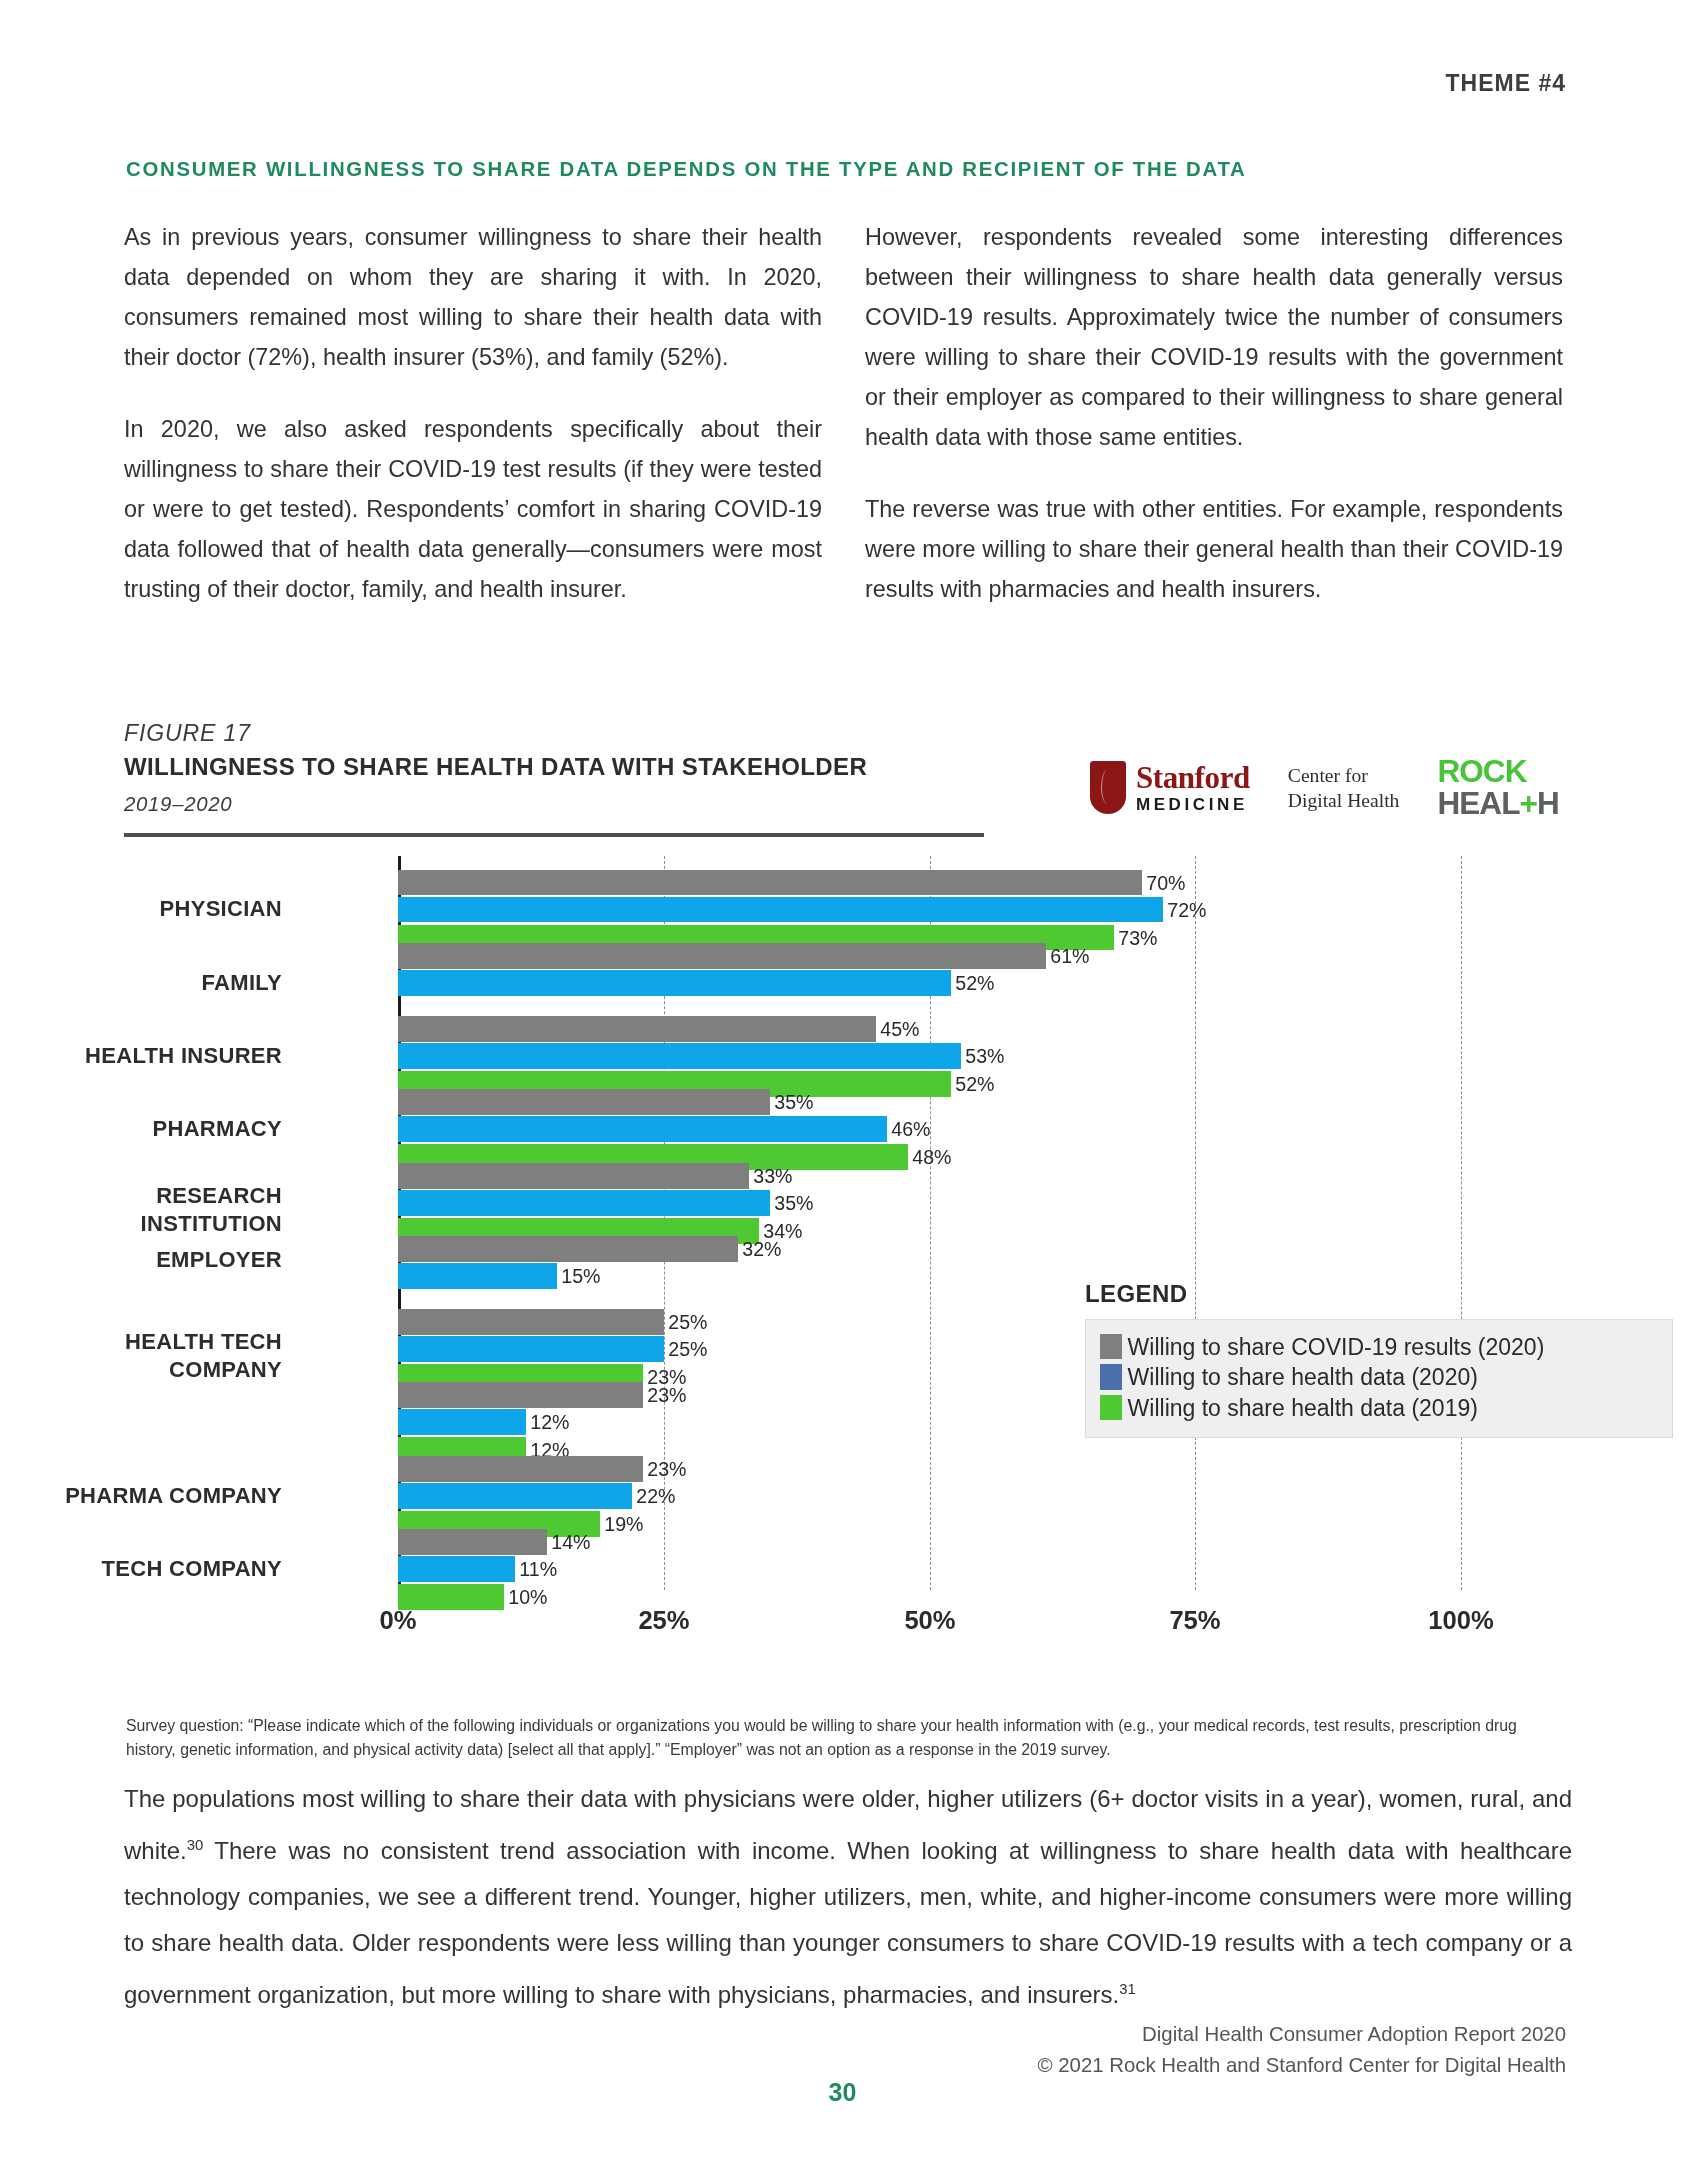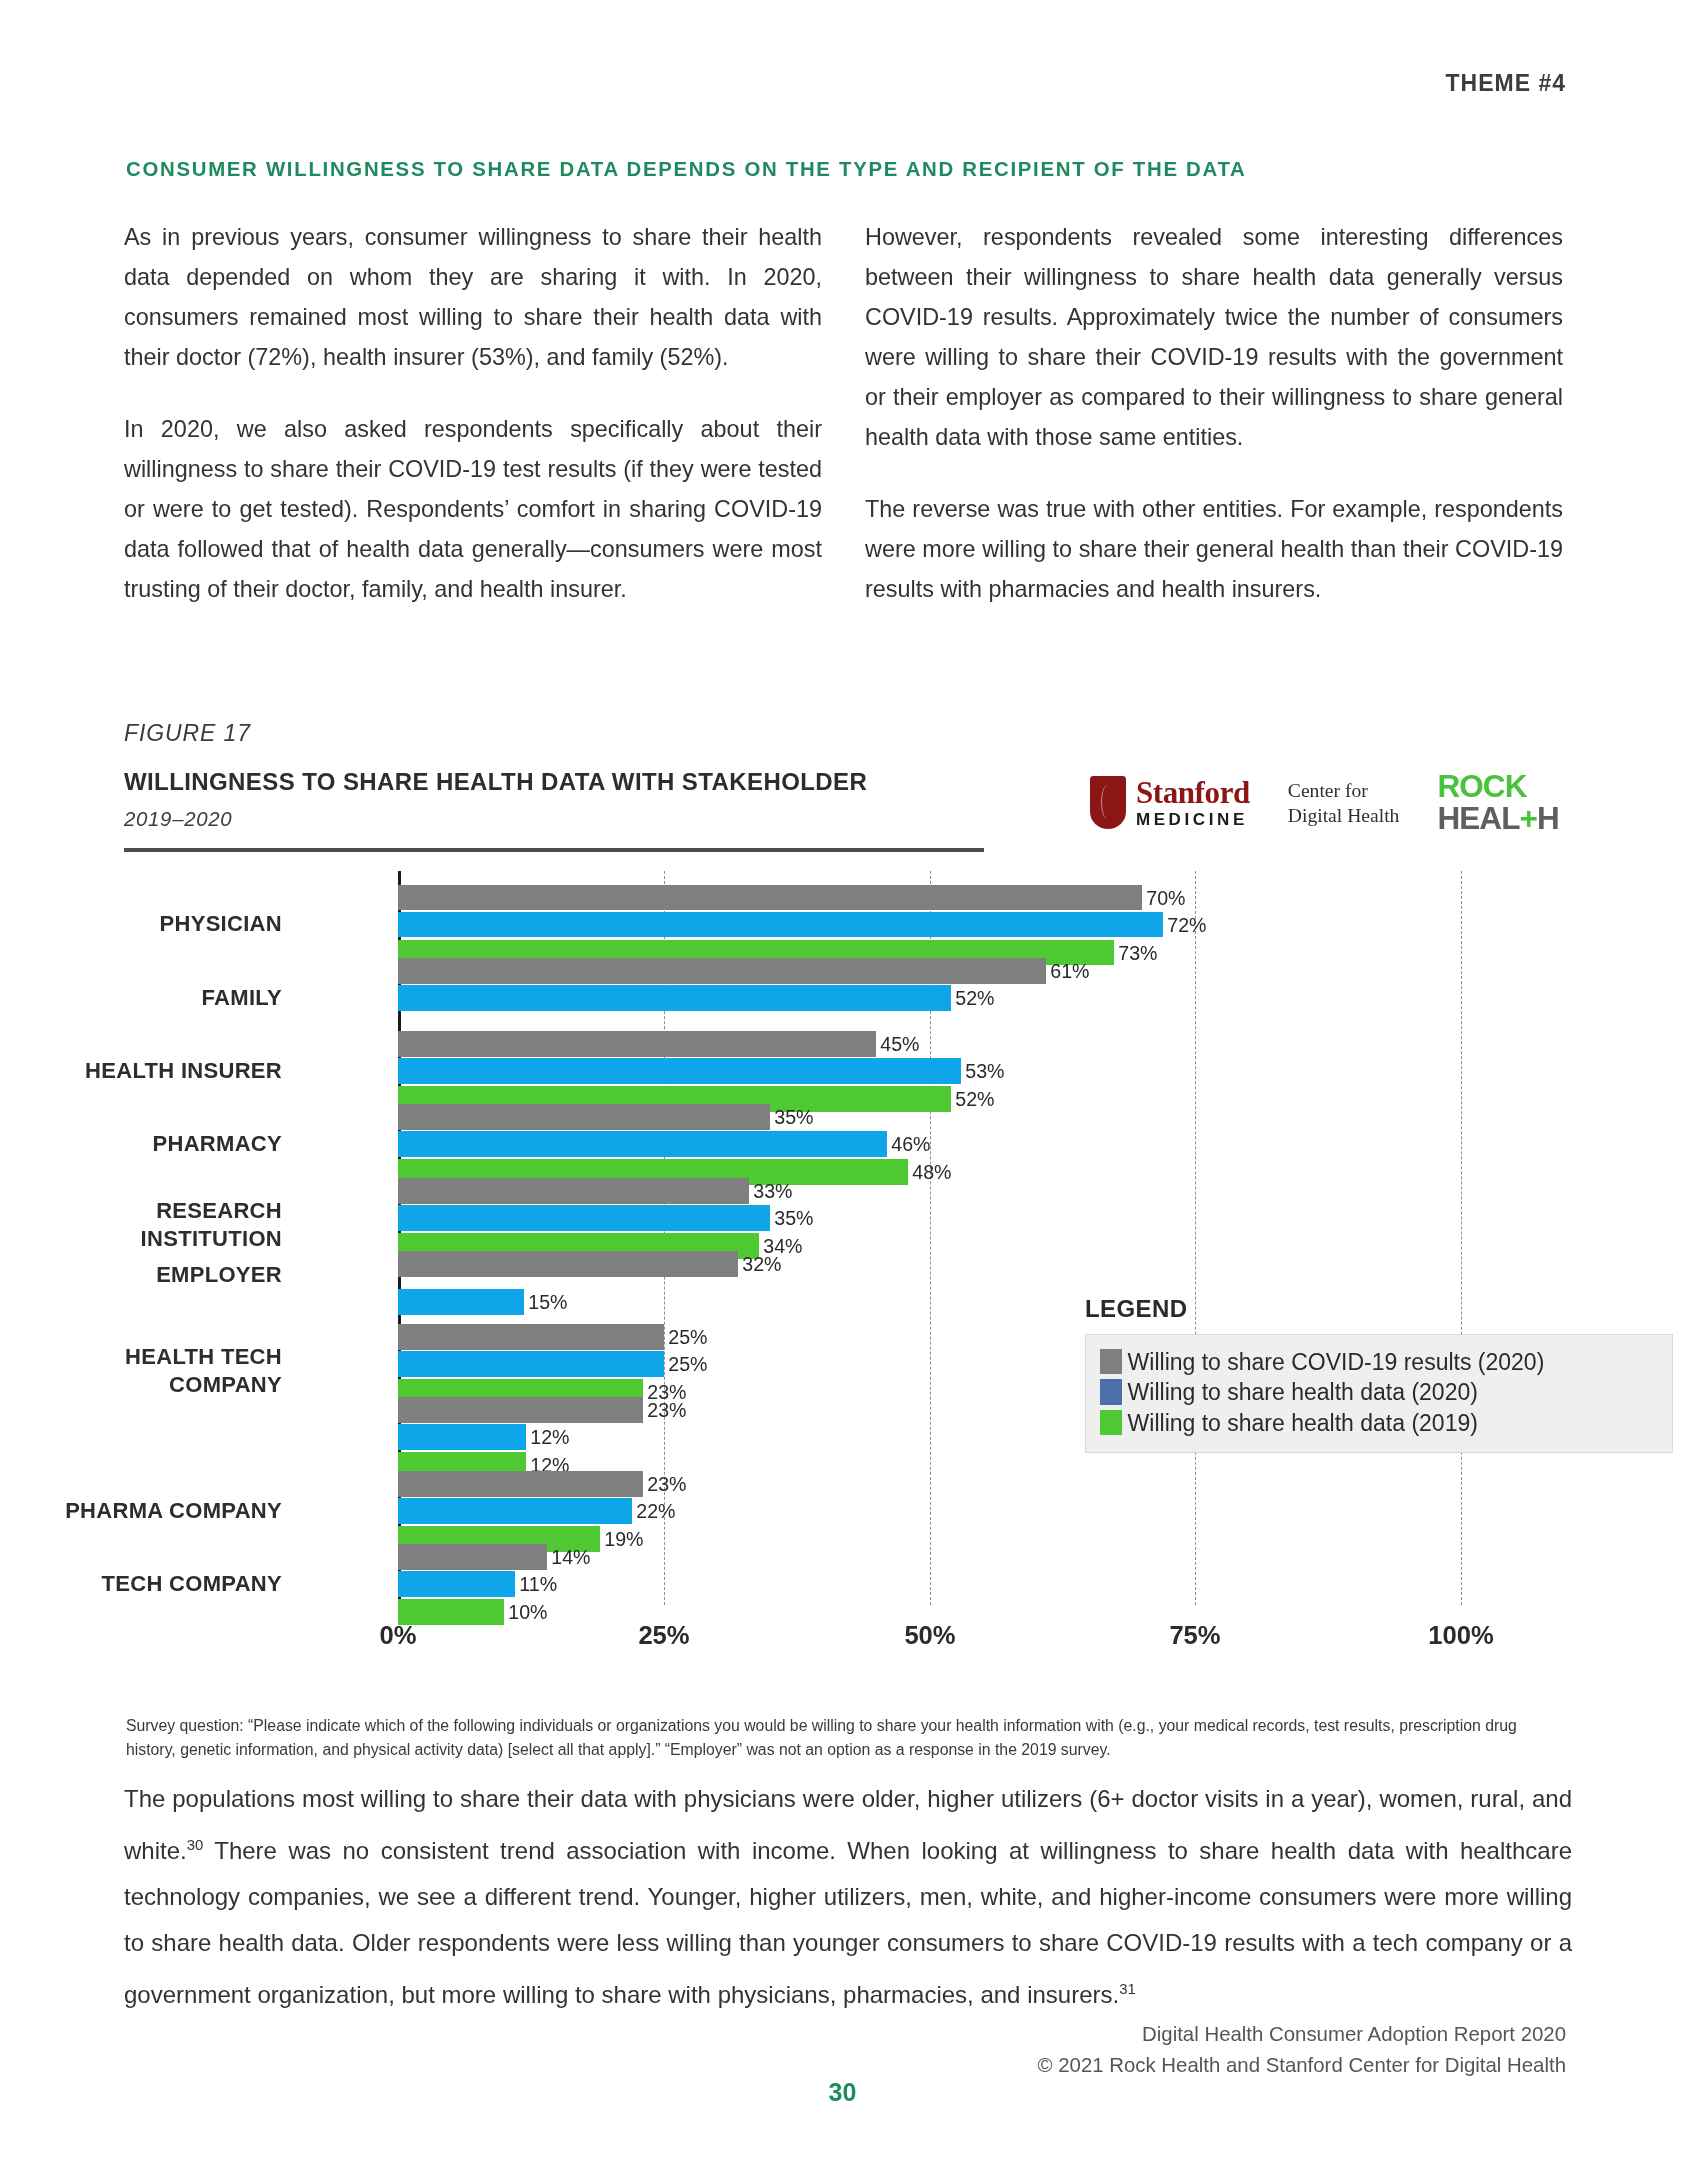--- a/index.html
+++ b/index.html
@@ -66,21 +66,21 @@
     position: absolute;
     top: 720px;
     left: 124px;
     width: 1440px;
   }
   .fig-number {
     font-size: 23px;
     font-style: italic;
     letter-spacing: 0.9px;
     color: #3b3b3b;
-    margin-bottom: 21px;
+    margin-bottom: 6px;
   }
   .fig-head {
     display: flex;
     align-items: flex-start;
     justify-content: space-between;
   }
   .fig-title {
     font-size: 24px;
     font-weight: bold;
     letter-spacing: 0.4px;
@@ -435,21 +435,21 @@
             </div>
             <div class="bar c2019health" style="width: 361px; top: 55px;">
               <span class="bar-value">34%</span>
             </div>
           </div>
           <div class="cat-row" style="top: 380px; height: 73px;">
             <div class="cat-label" style="top: 10.2px;">EMPLOYER</div>
             <div class="bar c2020covid" style="width: 340px; top: 0px;">
               <span class="bar-value">32%</span>
             </div>
-            <div class="bar c2020health" style="width: 126px; top: 38px;">
+            <div class="bar c2020health" style="width: 159px; top: 27px;">
               <span class="bar-value">15%</span>
             </div>
           </div>
           <div class="cat-row" style="top: 453px; height: 73px;">
             <div class="cat-label" style="top: 19px;">HEALTH TECH<br>COMPANY</div>
             <div class="bar c2020covid" style="width: 266px; top: 0px;">
               <span class="bar-value">25%</span>
             </div>
             <div class="bar c2020health" style="width: 266px; top: 27px;">
               <span class="bar-value">25%</span>

